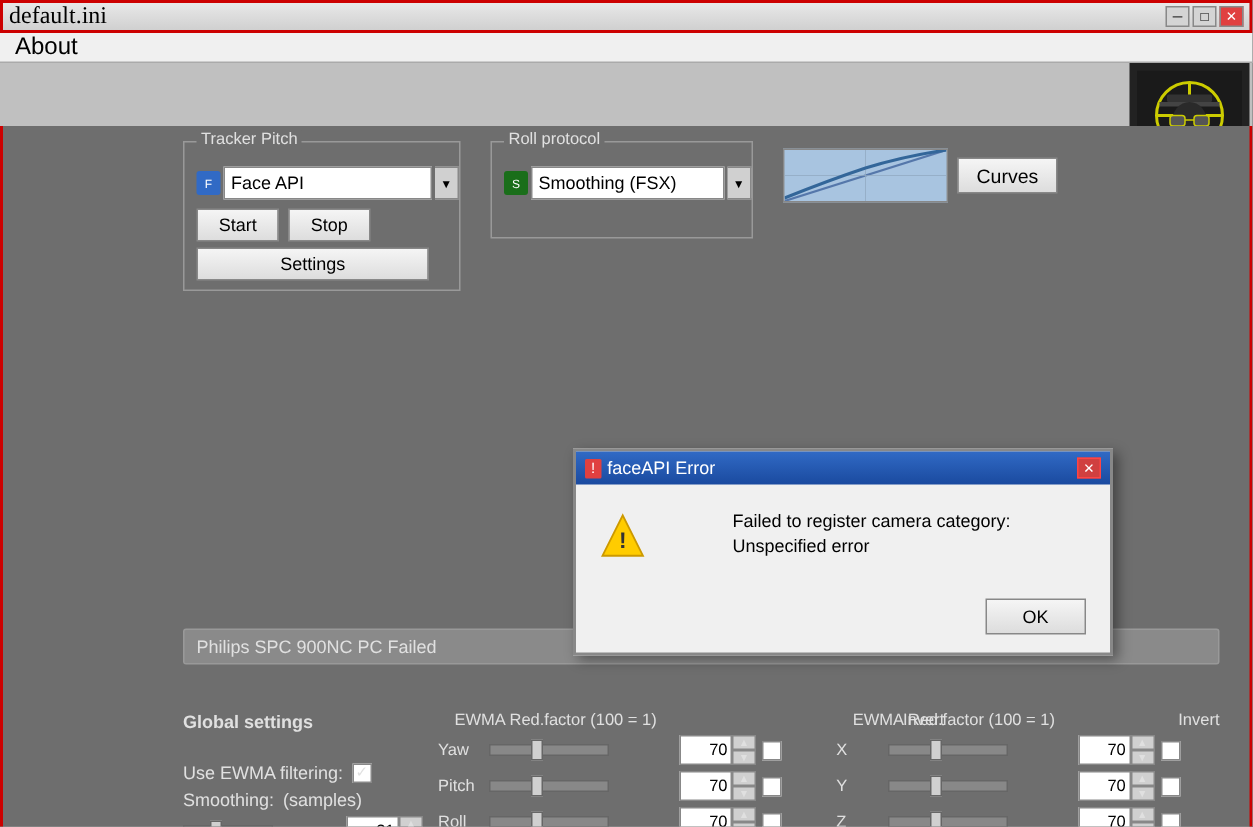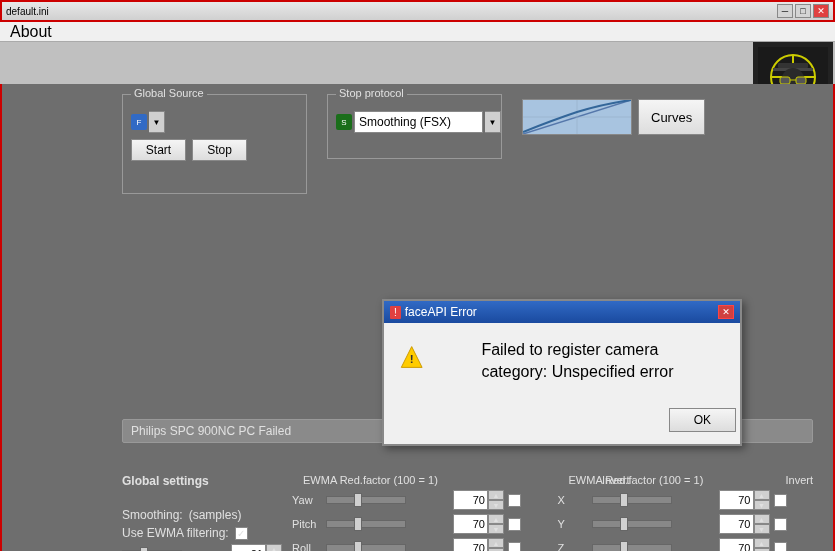--- a/index.html
+++ b/index.html
@@ -16,22 +16,23 @@
     .title-bar {
       background: linear-gradient(to bottom, #e8e8e8, #d0d0d0);
       border: 2px solid #cc0000;
       display: flex;
       align-items: center;
       justify-content: space-between;
       padding: 2px 4px;
       height: 22px;
     }
     .title-bar-text {
-      font-size: 10px;
+      font-size: 16px;
       color: #000;
+      font-family: Liberation Serif, serif;
     }
     .title-bar-controls {
       display: flex;
       gap: 2px;
     }
     .title-btn {
       width: 16px;
       height: 14px;
       background: #d4d4d4;
       border: 1px solid #888;
@@ -189,21 +190,21 @@
       align-items: center;
       justify-content: center;
       overflow: hidden;
     }
     .curves-btn {
       background: linear-gradient(to bottom, #f5f5f5, #ddd);
       border: 1px solid #888;
       padding: 3px 12px;
       font-size: 13px;
       cursor: pointer;
-      height: 36px;
+      height: 24px;
     }
 
     
     .camera-label {
       position: absolute;
       top: 335px;
       left: 120px;
       right: 20px;
       background: #8a8a8a;
       border: 1px solid #999;
@@ -393,28 +394,28 @@
       justify-content: center;
     }
 
     .modal-body {
       padding: 16px;
       display: flex;
       align-items: flex-start;
       gap: 12px;
     }
     .modal-message {
-      font-size: 16px;
+      font-size: 12px;
       color: #000;
       line-height: 1.4;
       margin-left: 46px;
     }
 
     .modal-footer {
-      padding: 8px 4px 12px;
+      padding: 8px 16px 12px;
       display: flex;
       justify-content: flex-end;
     }
     .ok-btn {
       background: linear-gradient(to bottom, #f5f5f5, #ddd);
       border: 1px solid #888;
       padding: 4px 24px;
       font-size: 12px;
       cursor: pointer;
     }
@@ -482,33 +483,39 @@
     <line x1="32" y1="33" x2="38" y2="33" stroke="#cccc00" stroke-width="1"></line>
 
     <path d="M20 50 Q35 44 50 50 L50 70 L20 70 Z" fill="#222"></path>
     <path d="M30 50 L35 55 L40 50" fill="none" stroke="#cccc00" stroke-width="1"></path>
   </svg>
 </div>
 
 <div class="main-content">
 
   <div class="group-box tracker-source">
-    <span class="group-box-label">Global Source</span>
+    <span class="group-box-label">Tracker Pitch</span>
     <div class="dropdown-row">
       <div class="face-icon">F</div>
+      <div class="dropdown">
+        <span>Face API</span>
+      </div>
       <div class="dropdown-arrow">▼</div>
     </div>
     <div class="btn-row">
       <button class="btn">Start</button>
       <button class="btn">Stop</button>
     </div>
+    <div class="settings-row btn-row">
+      <button class="btn btn-full">Settings</button>
+    </div>
   </div>
 
   <div class="group-box game-protocol">
-    <span class="group-box-label">Stop protocol</span>
+    <span class="group-box-label">Roll protocol</span>
     <div class="dropdown-row">
       <div class="sim-icon">S</div>
       <div class="dropdown" style="width:120px;">
         <span>Smoothing (FSX)</span>
       </div>
       <div class="dropdown-arrow">▼</div>
     </div>
   </div>
 
   <div class="curves-area">
@@ -529,26 +536,26 @@
   <div class="camera-label">
     <span>Philips SPC 900NC PC Failed</span>
   </div>
 
   <div class="settings-section">
     <div style="display:flex; gap:10px; align-items:flex-start;">
 
       <div class="settings-col settings-left">
         <div class="section-header">Global settings</div>
         <div class="settings-row-item">
+          <span>Use EWMA filtering:</span>
+          <div class="checkbox checked"></div>
+        </div>
+        <div class="settings-row-item">
           <span>Smoothing:</span>
           <span>(samples)</span>
-        </div>
-        <div class="settings-row-item">
-          <span>Use EWMA filtering:</span>
-          <div class="checkbox checked"></div>
         </div>
         <div class="settings-row-item">
           <div class="slider">
             <div class="slider-thumb"></div>
           </div>
           <div class="spin-box">
             <input class="spin-input" type="text" value="21" style="">
             <div class="spin-arrows">
               <div class="spin-up">▲</div>
               <div class="spin-down">▼</div>

